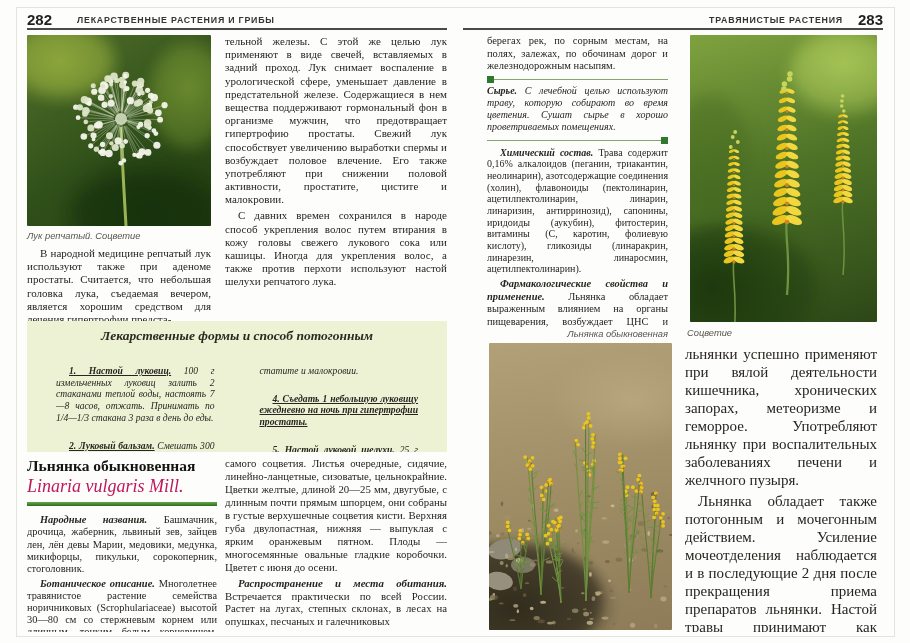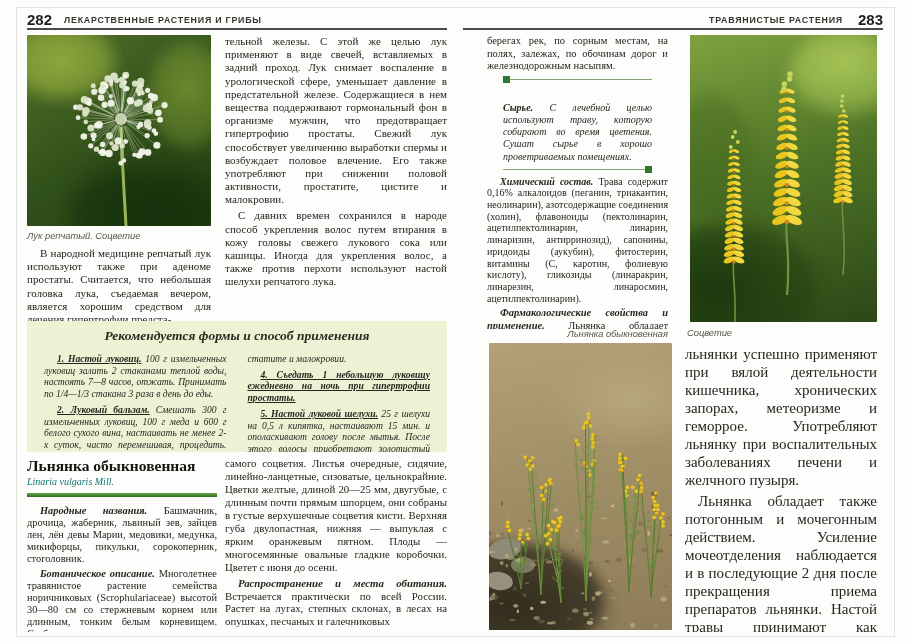--- a/index.html
+++ b/index.html
@@ -40,46 +40,46 @@
   .txt p{margin:0}
   .txt p + p{margin-top:3px}
   .indent{text-indent:13px}
   .lead{font-weight:700;font-style:italic}
   
   .rbox{background:#edf2d5;box-sizing:border-box;padding:7px 13px 5px;overflow:hidden}
   .rbox-title{font-style:italic;font-weight:700;font-size:13.5px;text-align:center;
               color:#2c2a1f;margin:0 0 5px}
   .rbox-cols{display:flex;gap:13px}
   .rbox-col{flex:1;font-style:italic;font-size:9.6px;line-height:1.22;text-align:justify}
-  .rbox-col p{margin:4px}
+  .rbox-col p{margin:16px}
   .rx-head{font-weight:700;text-decoration:underline}
   
   .sp-ru{font-size:15.5px;font-weight:700;color:#141410;margin:0;line-height:1.15}
-  .sp-la{font-style:italic;font-size:10px;color:#0f766e;margin:1px 0 0;line-height:1.2}
+  .sp-la{font-style:italic;font-size:18px;color:#be185d;margin:1px 0 0;line-height:1.2}
   .sp-rule{height:4px;margin:5px 0 8px;
            background:linear-gradient(#64aa40,#2e6b24)}
   
   .callout{position:relative;font-style:italic;font-size:10px;line-height:1.22;
            text-align:justify;border-top:1.5px solid #86a372;border-bottom:1.5px solid #86a372;
-           padding:22px 0 6px;margin:6px 16px}
+           padding:5px 0 6px;margin:6px 0}
   .callout .sq{position:absolute;width:7px;height:7px;background:#2d7a2e}
   .callout .sq-tl{left:0;top:-4px}
   .callout .sq-br{right:0;bottom:-4px}
   .tight{font-size:10px;line-height:1.17}
   .cap-right{text-align:right}
 </style>
 </head>
 <body>
 
 <div>
   <div class="edge"></div>
 
   <div class="abs hdr" style="left:27px;top:11px;width:420px">
     <span class="hdr-num">282</span>
-    <span class="hdr-title" style="margin-left:12px">ЛЕКАРСТВЕННЫЕ РАСТЕНИЯ И ГРИБЫ</span>
+    <span class="hdr-title" style="margin-left:25px">ЛЕКАРСТВЕННЫЕ РАСТЕНИЯ И ГРИБЫ</span>
   </div>
   <div class="abs hdr-rule" style="left:27px;top:28px;width:420px"></div>
 
   <div class="photo ph-onion" style="left:27px;top:35px;width:184px;height:191px">
     <svg id="svg-onion" width="184" height="191" viewBox="0 0 184 191">
         <defs>
           <filter id="bl1" x="-60%" y="-60%" width="220%" height="220%">
             <feGaussianBlur stdDeviation="7"></feGaussianBlur>
           </filter>
         </defs>
@@ -275,21 +275,21 @@
   <div class="abs txt" style="left:27px;top:247px;width:184px;height:75px">
     <p class="indent">В народной медицине репчатый лук используют также при аденоме простаты. Считается, что небольшая головка лука, съедаемая вечером, является хорошим средством для лечения гипертрофии предста-</p>
   </div>
 
   <div class="abs txt" style="left:225px;top:35px;width:222px;height:286px">
     <p>тельной железы. С этой же целью лук применяют в виде свечей, вставляемых в задний проход. Лук снимает воспаление в урологической сфере, уменьшает давление в предстательной железе. Содержащиеся в нем вещества поддерживают гормональный фон в организме мужчин, что предотвращает гипертрофию простаты. Свежий лук способствует увеличению выработки спермы и возбуждает половое влечение. Его также употребляют при снижении половой активности, простатите, цистите и малокровии.</p>
     <p class="indent">С давних времен сохранился в народе способ укрепления волос путем втирания в кожу головы свежего лукового сока или кашицы. Иногда для укрепления волос, а также против перхоти используют настой шелухи репчатого лука.</p>
   </div>
 
   <div class="abs rbox" style="left:27px;top:321px;width:420px;height:131px">
-    <p class="rbox-title">Рекомендуется формы и способ применения</p>
+    <p class="rbox-title">Лекарственные формы и способ потогонным</p>
     <div class="rbox-cols">
       <div class="rbox-col">
         <p class="indent"><span class="rx-head">1. Настой луковиц.</span> <span>100 г измельченных луковиц залить 2 стаканами теплой воды, настоять 7—8 часов, отжать. Принимать по 1/4—1/3 стакана 3 раза в день до еды.</span></p>
         <p class="indent"><span class="rx-head">2. Луковый бальзам.</span> <span>Смешать 300 г измельченных луковиц, 100 г меда и 600 г белого сухого вина, настаивать не менее 2-х суток, часто перемешивая, процедить. Принимать по 2—4 стол. ложки в день. Рекомендуется при про-</span></p>
       </div>
       <div class="rbox-col">
         <p><span>статите и малокровии.</span></p>
         <p class="indent"><span class="rx-head">4. Съедать 1 небольшую луковицу ежедневно на ночь при гипертрофии простаты.</span></p>
         <p class="indent"><span class="rx-head">5. Настой луковой шелухи.</span> <span>25 г шелухи на 0,5 л кипятка, настаивают 15 мин. и ополаскивают голову после мытья. После этого волосы приобретают золотистый оттенок.</span></p>
       </div>

